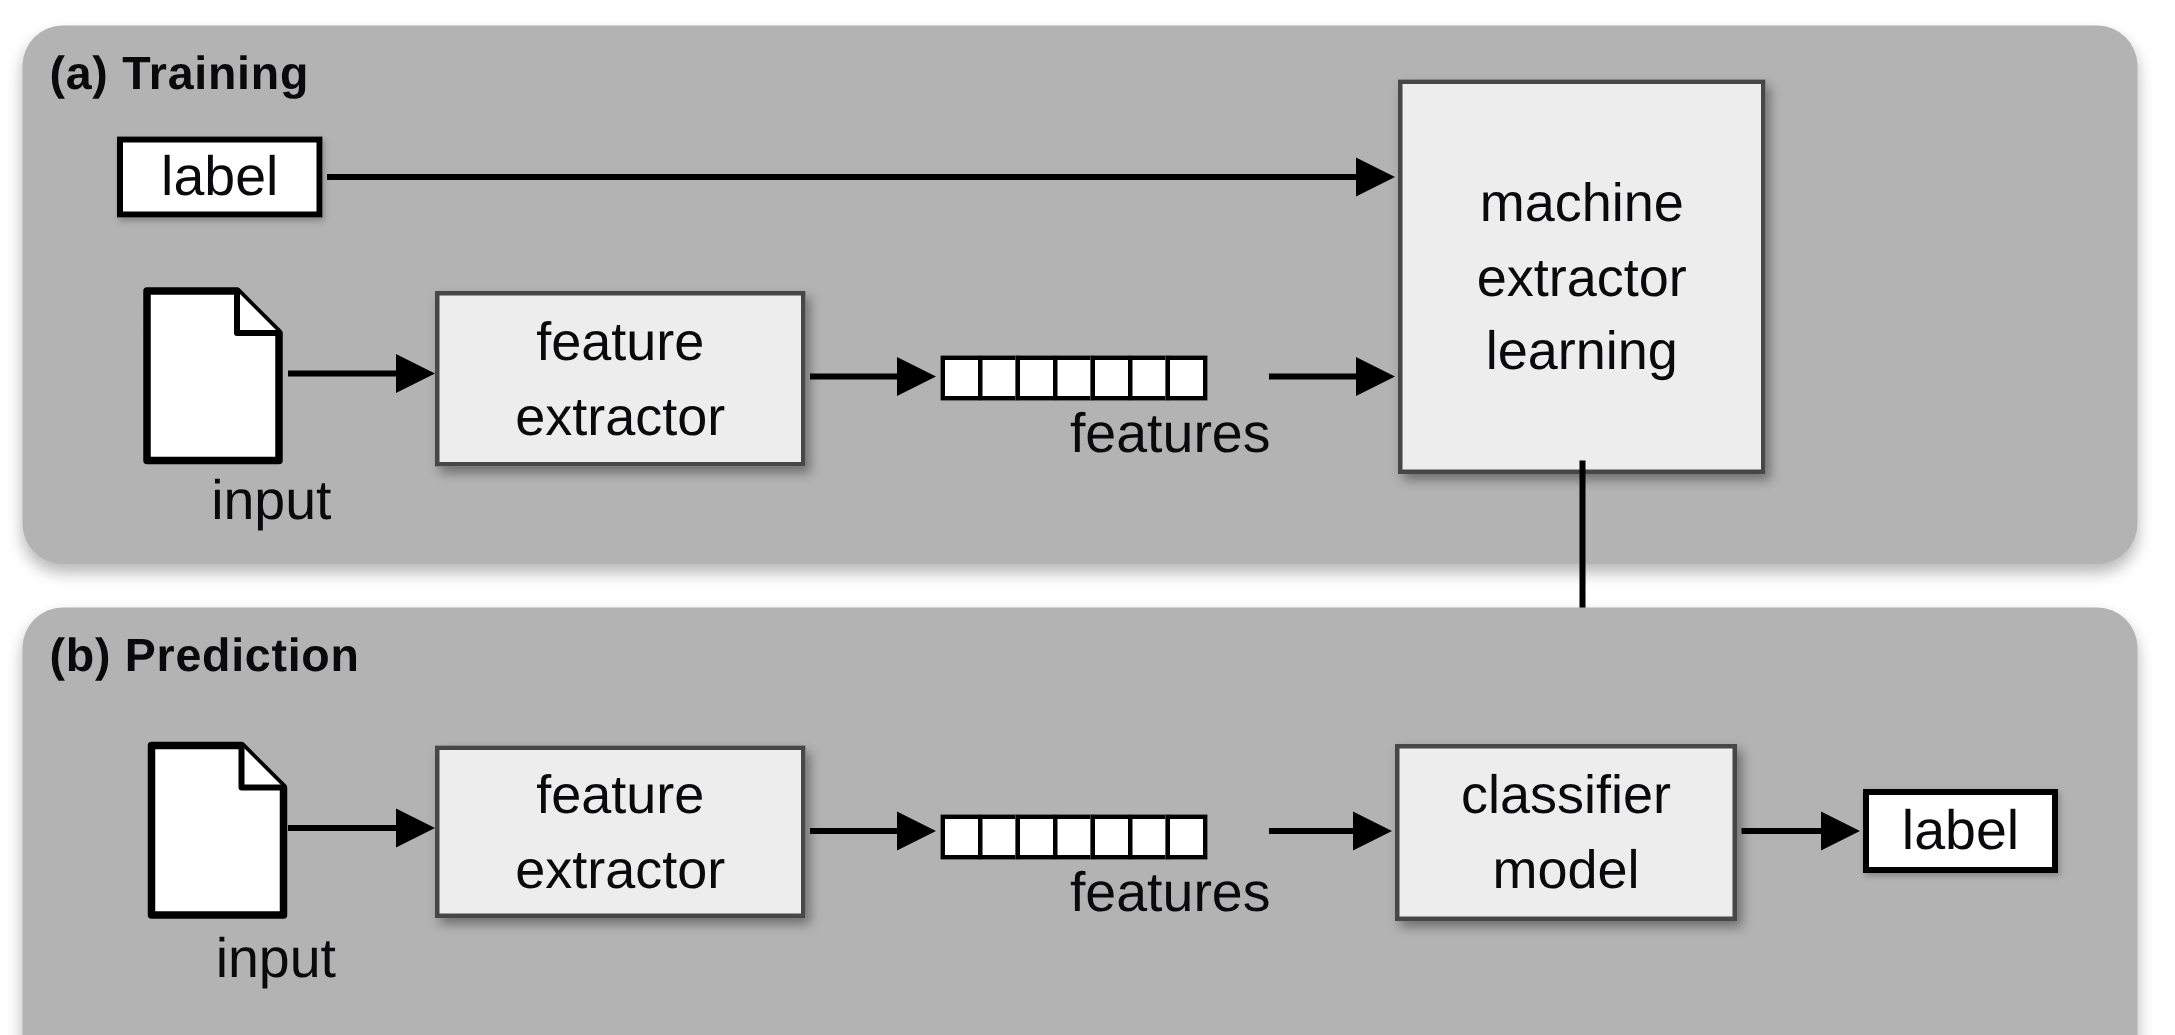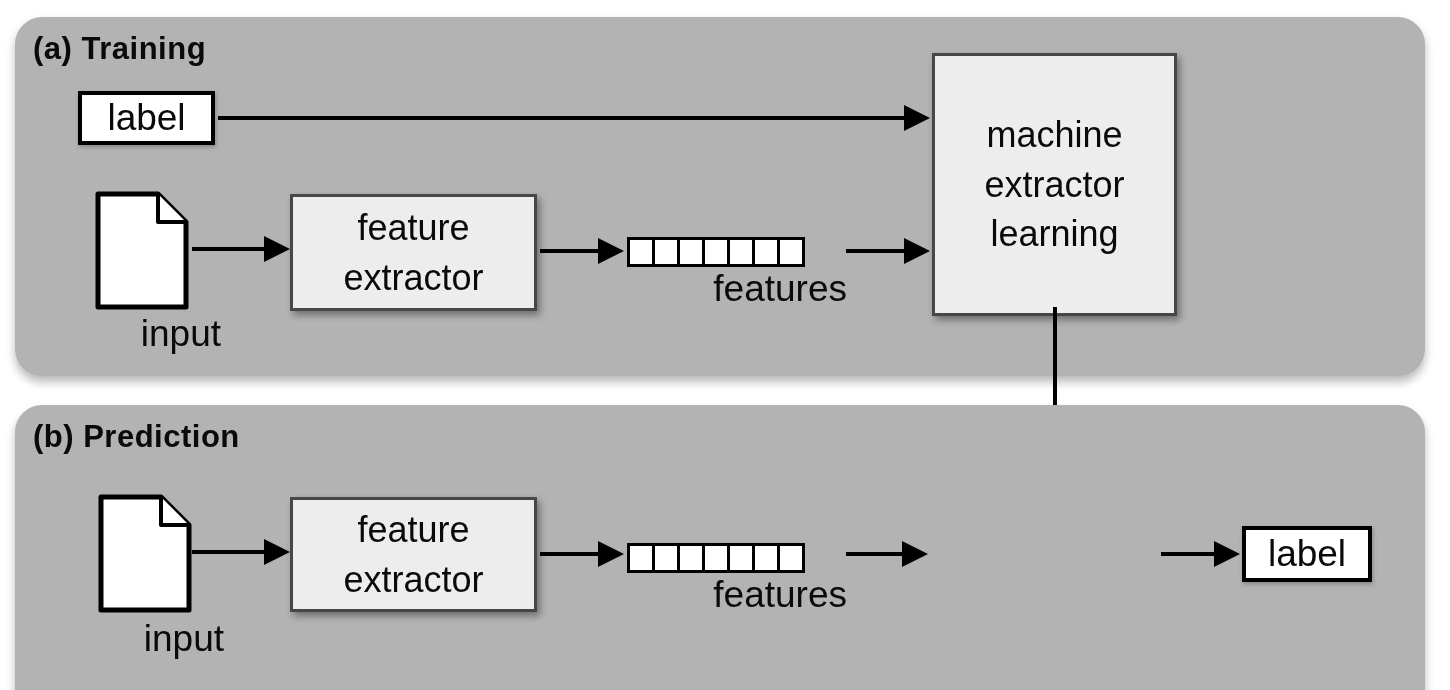--- a/index.html
+++ b/index.html
@@ -132,20 +132,24 @@
         <div class="cell"></div>
         <div class="cell"></div>
         <div class="cell"></div>
         <div class="cell"></div>
       </div>
     <div class="caption" style="left:612px;top:169px;width:220px;">features</div>
 
     <div class="hline" style="left:831px;top:147px;width:56px;"></div>
     <div class="head-right" style="left:887px;top:136px;"></div>
 
+    <div class="process-box" style="left:915px;top:91px;width:228px;height:118px;">
+      <span>classifier</span>
+      <span>model</span>
+    </div>
 
     <div class="hline" style="left:1146px;top:147px;width:53px;"></div>
     <div class="head-right" style="left:1199px;top:136px;"></div>
 
     <div class="io-box" style="left:1227px;top:121px;width:130px;height:56px;">
       <span>label</span>
     </div>
   </section>
 
 </div>

